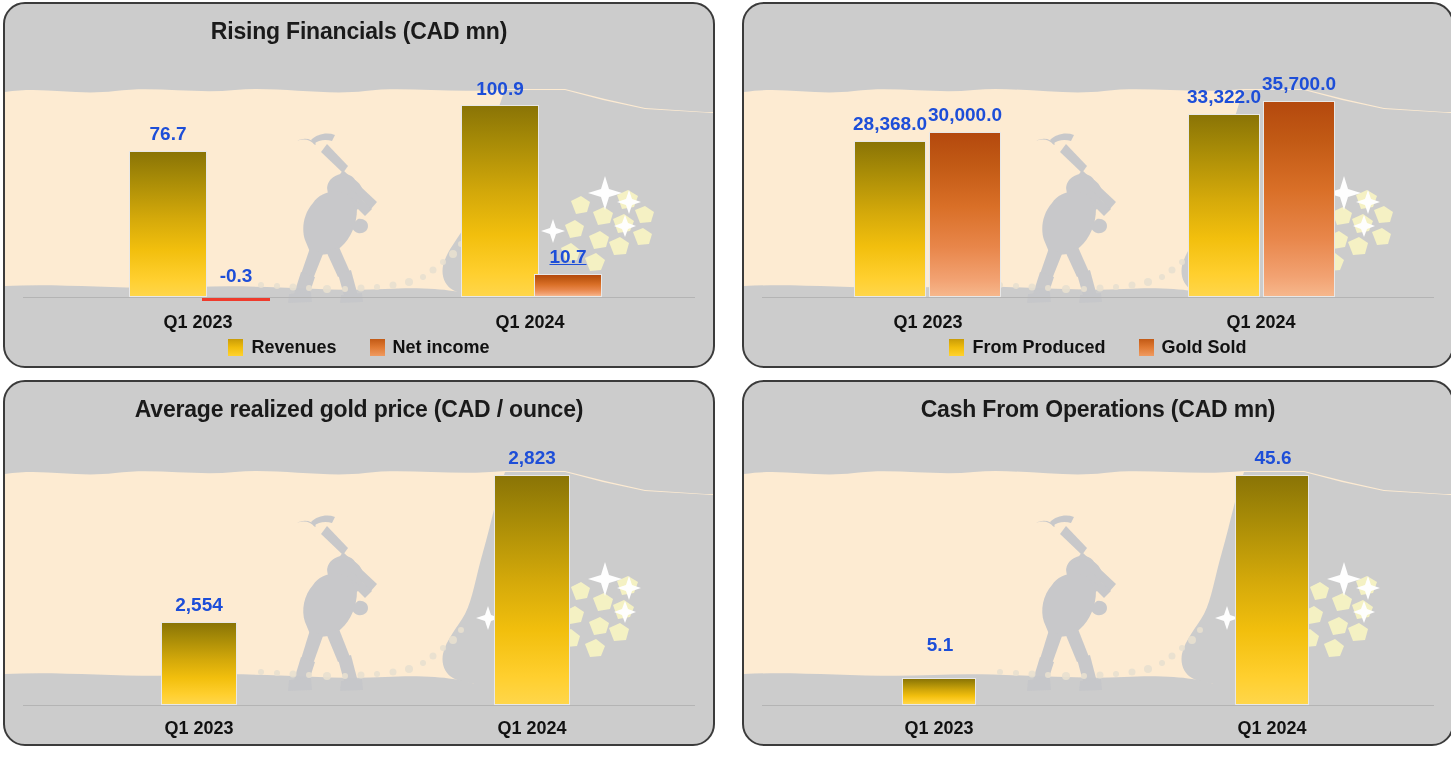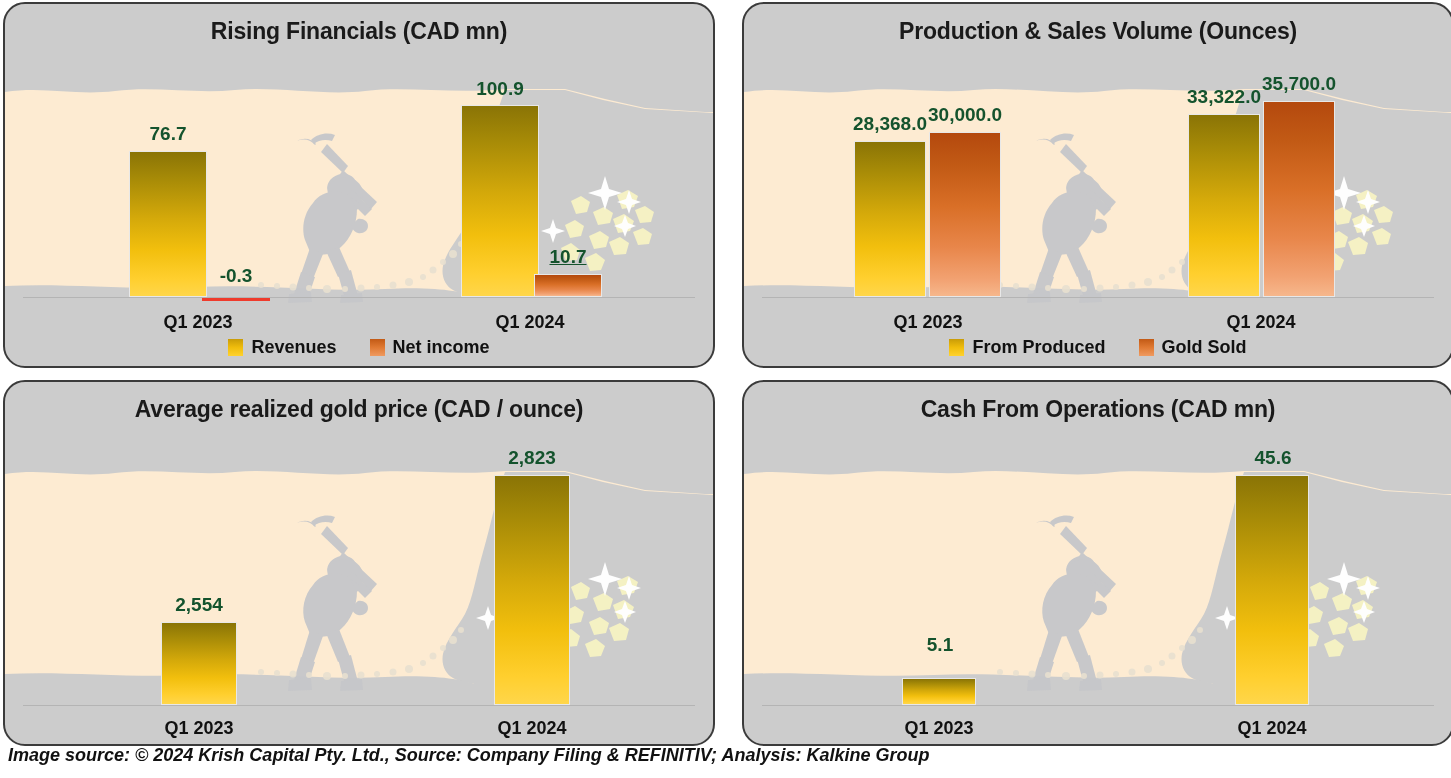--- a/index.html
+++ b/index.html
@@ -56,21 +56,21 @@
     background:linear-gradient(180deg,#8a7406 0%,#a68a07 18%,#d4a90a 46%,#f2bf0d 68%,#ffcf2e 88%,#ffd64a 100%);
   }
   .bar.orange{
     background:linear-gradient(180deg,#b4490e 0%,#c25a15 20%,#d96f27 45%,#e8864a 70%,#f2a272 90%,#f6b78c 100%);
   }
   .negbar{
     position:absolute;height:3px;background:#ef3b2c;
   }
   .dlabel{
     position:absolute;
-    font-size:19px;font-weight:bold;color:#14532d;
+    font-size:19px;font-weight:bold;color:#1d4ed8;
     white-space:nowrap;text-align:center;
   }
   .catlabel{
     position:absolute;
     font-size:18px;font-weight:bold;color:#111111;
     white-space:nowrap;text-align:center;
   }
   .legend{
     position:absolute;left:0;right:0;
     display:flex;justify-content:center;align-items:center;
@@ -251,21 +251,20 @@
         </g>
         <g fill="#ffffff" opacity="0.98">
           <path d="M600,172 l4,13 l13,4 l-13,4 l-4,13 l-4,-13 l-13,-4 l13,-4 Z"></path>
           <path d="M624,186 l3,9 l9,3 l-9,3 l-3,9 l-3,-9 l-9,-3 l9,-3 Z"></path>
           <path d="M620,211 l3,8 l8,3 l-8,3 l-3,8 l-3,-8 l-8,-3 l8,-3 Z"></path>
           <path d="M548,215 l3,9 l9,3 l-9,3 l-3,9 l-3,-9 l-9,-3 l9,-3 Z"></path>
         </g>
       </svg>
 
       <div class="content">
-        <div class="ptitle">Production &amp; Sales Volume (Ounces)</div>
 
         <div class="axisline" style="top:293px;"></div>
 
         <div class="bar gold" style="left:110px;width:72px;height:156px;top:137px;bottom:auto;"></div>
         <div class="dlabel" style="left:86px;width:120px;top:109px;">28,368.0</div>
 
         <div class="bar orange" style="left:185px;width:72px;height:165px;top:128px;bottom:auto;"></div>
         <div class="dlabel" style="left:161px;width:120px;top:100px;">30,000.0</div>
 
         <div class="bar gold" style="left:444px;width:72px;height:183px;top:110px;bottom:auto;"></div>
@@ -443,14 +442,13 @@
         <div class="bar gold" style="left:491px;width:74px;height:230px;top:93px;bottom:auto;"></div>
         <div class="dlabel" style="left:470px;width:118px;top:65px;">45.6</div>
 
         <div class="catlabel" style="left:106px;width:178px;top:336px;">Q1 2023</div>
         <div class="catlabel" style="left:439px;width:178px;top:336px;">Q1 2024</div>
       </div>
     </div>
 
   </div>
 
-  <div class="footer">Image source: © 2024 Krish Capital Pty. Ltd., Source: Company Filing &amp; REFINITIV; Analysis: Kalkine Group</div>
 </div>
 
 </body></html>

